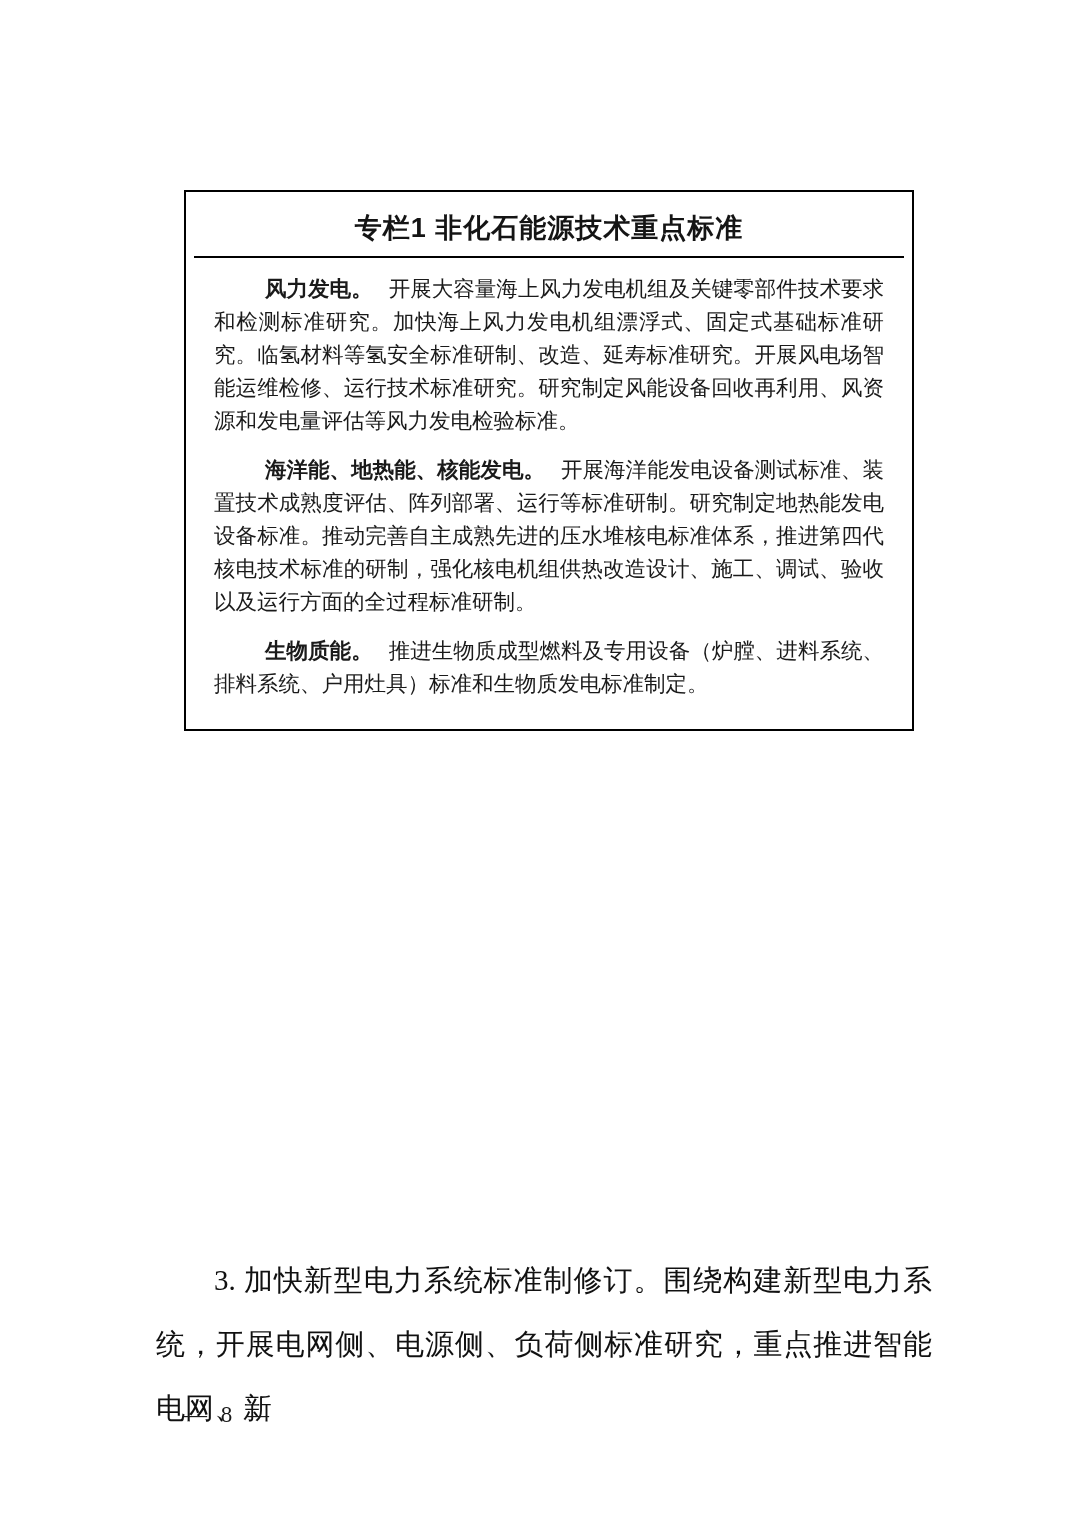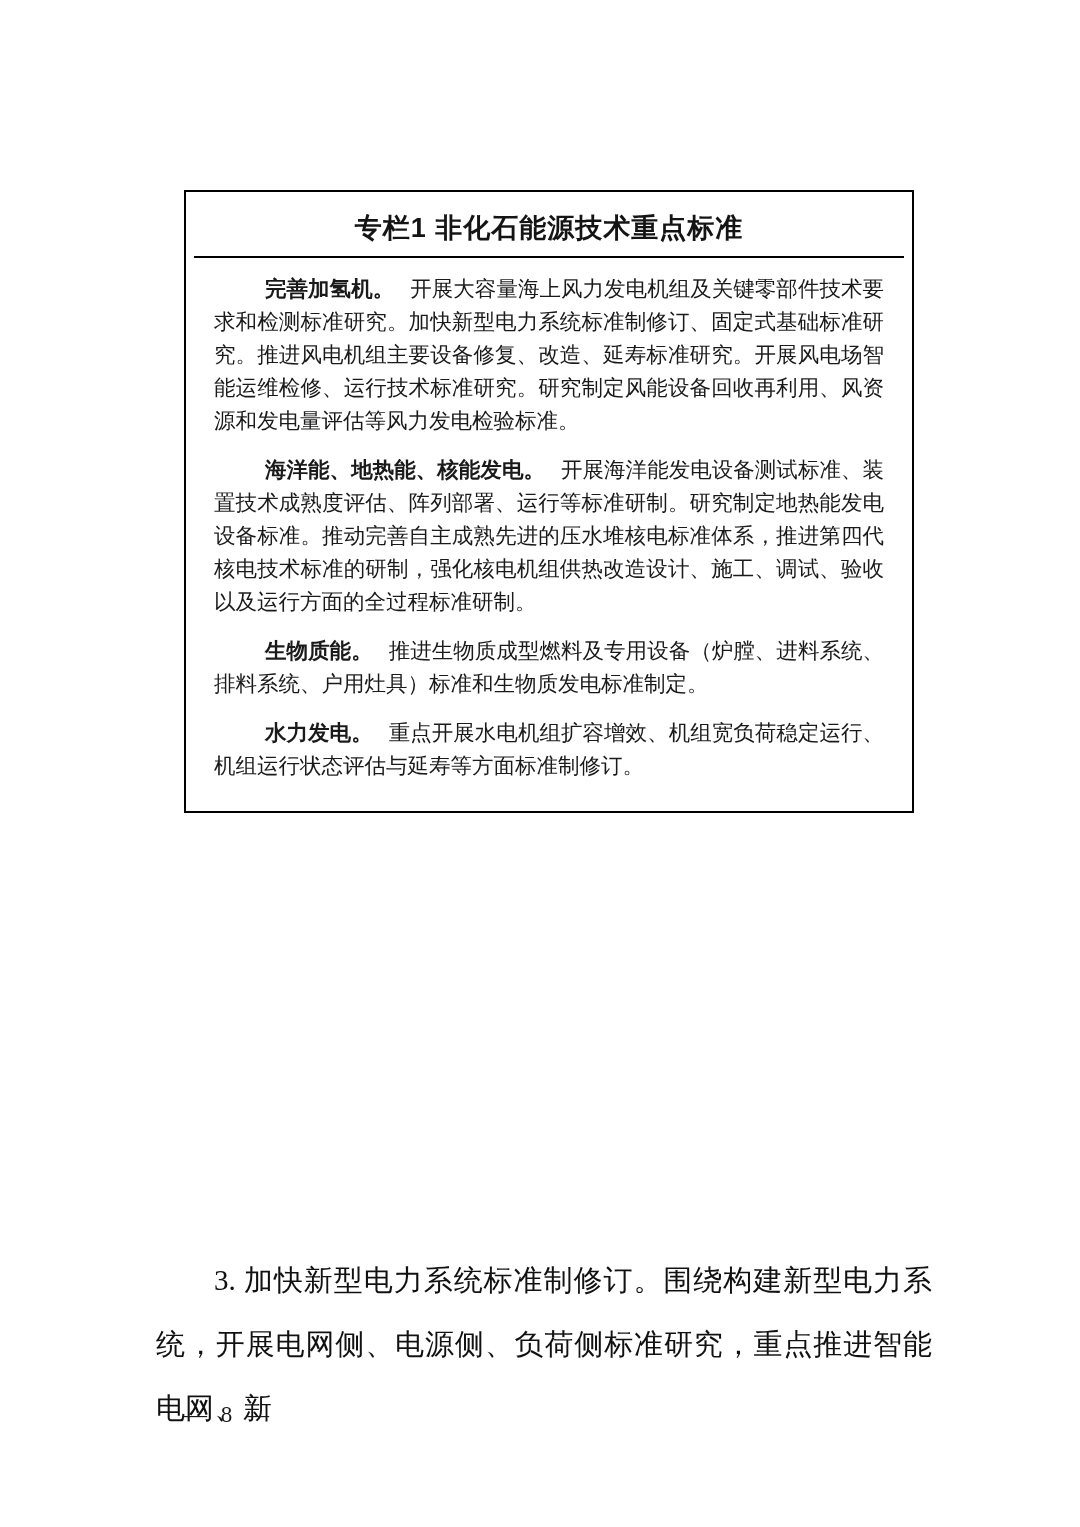--- a/index.html
+++ b/index.html
@@ -75,30 +75,29 @@
 </style>
 </head>
 <body>
 
 <div class="page">
 
   <div class="column-box">
     <div class="column-title">专栏1 非化石能源技术重点标准</div>
     <div class="column-body">
 
-      <p><b>完善加氢机。</b><span>开展大容量海上风力发电机组及关键零部件技术要求和检测标准研究。加快新型电力系统标准制修订、固定式基础标准研究。推进风电机组主要设备修复、改造、延寿标准研究。开展风电场智能运维检修、运行技术标准研究。研究制定风能设备回收再利用、风资源和发电量评估等风力发电检验标准。</span></p>
+      <p><b>风力发电。</b><span>开展大容量海上风力发电机组及关键零部件技术要求和检测标准研究。加快海上风力发电机组漂浮式、固定式基础标准研究。临氢材料等氢安全标准研制、改造、延寿标准研究。开展风电场智能运维检修、运行技术标准研究。研究制定风能设备回收再利用、风资源和发电量评估等风力发电检验标准。</span></p>
 
 
 
 
       <p><b>海洋能、地热能、核能发电。</b><span>开展海洋能发电设备测试标准、装置技术成熟度评估、阵列部署、运行等标准研制。研究制定地热能发电设备标准。推动完善自主成熟先进的压水堆核电标准体系，推进第四代核电技术标准的研制，强化核电机组供热改造设计、施工、调试、验收以及运行方面的全过程标准研制。</span></p>
 
       <p><b>生物质能。</b><span>推进生物质成型燃料及专用设备（炉膛、进料系统、排料系统、户用灶具）标准和生物质发电标准制定。</span></p>
 
-      <p><b>水力发电。</b><span>重点开展水电机组扩容增效、机组宽负荷稳定运行、机组运行状态评估与延寿等方面标准制修订。</span></p>
 
     </div>
   </div>
 
   <div class="body-text">3. 加快新型电力系统标准制修订。围绕构建新型电力系统，开展电网侧、电源侧、负荷侧标准研究，重点推进智能电网、新</div>
 
   <div class="page-number">— 8 —</div>
 
 </div>
 

